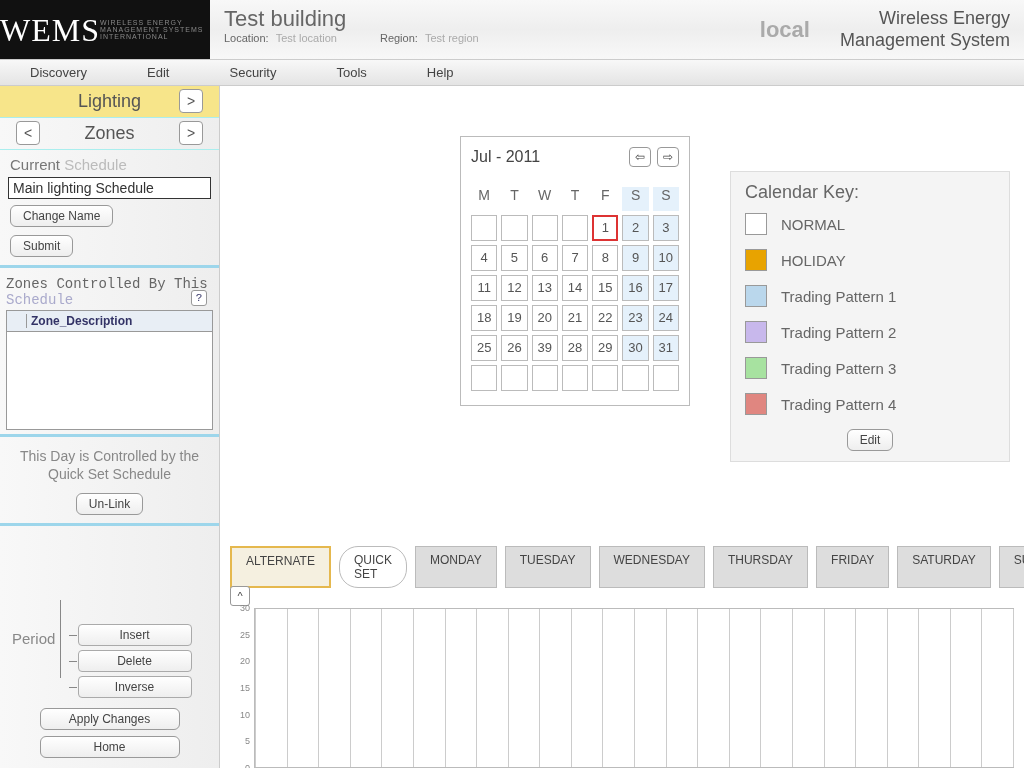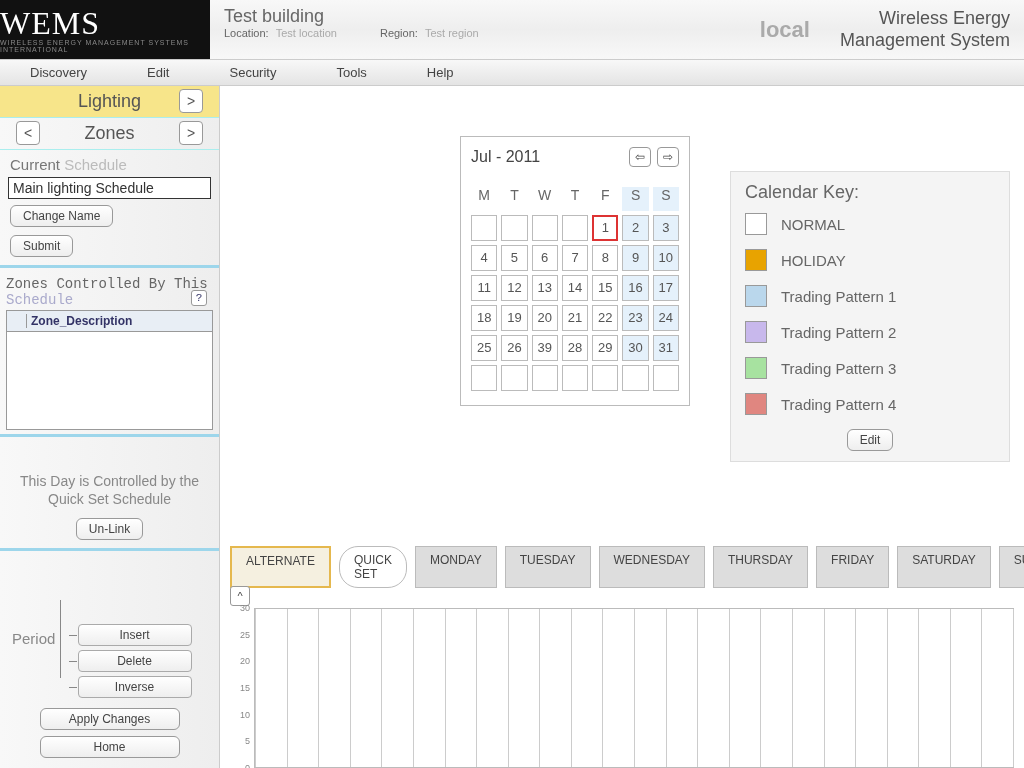--- a/index.html
+++ b/index.html
@@ -1,24 +1,24 @@
 <!DOCTYPE html>
 <html><head>
 <meta charset="utf-8">
 <style>
 * { box-sizing: border-box; margin: 0; padding: 0; }
 body { font-family: "Segoe UI", Arial, sans-serif; font-size: 13px; color: #444; background: #fff; width: 1024px; height: 768px; overflow: hidden; }
 
 
 .header { height: 60px; display: flex; align-items: stretch; border-bottom: 1px solid #ccc; background: linear-gradient(to bottom, #f8f8f8 0%, #eee 50%, #f8f8f8 100%); }
-.logo-box { width: 210px; background: #111; color: #fff; display: flex; flex-direction: column; align-items: flex-start; justify-content: center; font-size: 10px; }
+.logo-box { width: 210px; background: #111; color: #fff; display: flex; flex-direction: row; align-items: center; justify-content: center; font-size: 10px; }
 .logo-text { font-size: 32px; font-weight: 300; letter-spacing: 1px; line-height: 1; font-family: Georgia, serif;}
 .logo-sub { font-size: 7px; letter-spacing: 1px; color: #888; }
 .header-mid { flex: 1; padding: 6px 14px; position: relative; }
-.building-name { font-size: 18px; color: #666; font-weight: 300; }
+.building-name { font-size: 22px; color: #666; font-weight: 300; }
 .loc-row { font-size: 11px; color: #666; }
 .loc-row span.val { color: #aaa; margin-left: 4px; margin-right: 40px; }
 .header-right { display:flex; align-items:center; gap:30px; padding-right:14px;}
 .local { font-size: 22px; color: #aaa; font-weight: bold; }
 .sys-name { text-align: right; font-size: 18px; color: #555; line-height: 1.2;}
 
 
 .menubar { height: 26px; background: linear-gradient(to bottom,#f8f8f8,#e4e4e4); border-bottom: 1px solid #ccc; display: flex; align-items: center; padding-left: 30px; gap: 60px; font-size: 13px; color: #444; }
 .menubar div { cursor: pointer; }
 
@@ -39,21 +39,21 @@
 
 .divider { height: 3px; background: #9dd6eb; margin: 4px 0; }
 
 .zone-label { font-size: 14px; padding: 4px 6px 0; color: #666; font-family: Liberation Mono, monospace; }
 .zone-label .fade { color:#aac; }
 .zone-table { margin: 2px 6px 0; border: 1px solid #999; background:#fff; height: 120px; font-size: 12px; }
 .zone-table .hdr { background: #e8eef5; border-bottom: 1px solid #999; padding: 3px 6px; color: #336; font-weight: bold; display:flex;}
 .zone-table .hdr .c1 { width:14px; border-right:1px solid #999; margin-right:4px;}
 .help-q { float:right; margin-right:6px; width:16px;height:16px;border:1px solid #999;border-radius:3px;text-align:center;font-size:11px;line-height:14px;color:#336;background:#fff;cursor:pointer; margin-top:-2px;}
 
-.quick-msg { font-size: 14px; color: #888; text-align: center; padding: 6px 8px; line-height: 1.3; margin-top: 25px; }
+.quick-msg { font-size: 14px; color: #888; text-align: center; padding: 6px 8px; line-height: 1.3; }
 .unlink-row { text-align:center; padding:4px;}
 
 .period-group { margin-top:auto; padding: 8px 4px 10px; }
 .period-label { font-size: 15px; color: #888; position:absolute; left:12px; top:630px;}
 .stack-btns { display:flex; flex-direction:column; gap:4px; align-items:center; margin-left:50px;}
 .stack-btns .btn { width: 114px; text-align:center; border-radius:4px; border:1px solid #aaa; position:relative;}
 .stack-btns .btn.bracket::before { content:""; position:absolute; left:-10px; top:50%; width:8px; height:1px; background:#888;}
 .bracket-line { position:absolute; left:60px; top:600px; width:1px; height:78px; background:#888;}
 .wide-btns { display:flex; flex-direction:column; gap:6px; align-items:center; margin-top:10px;}
 .wide-btns .btn { width:140px; text-align:center;}

